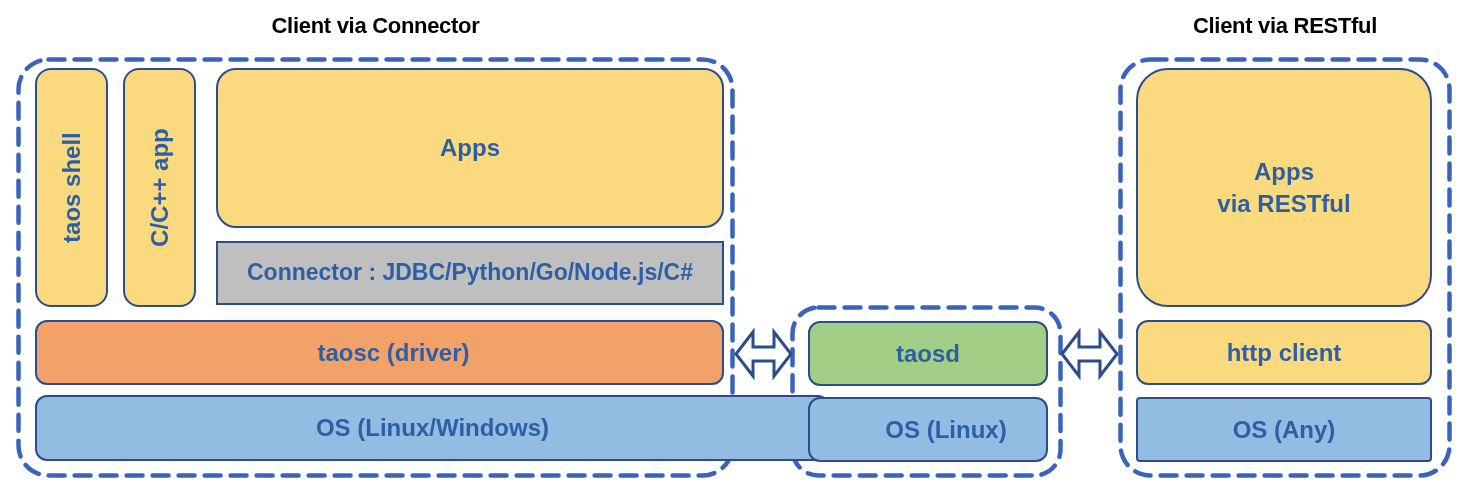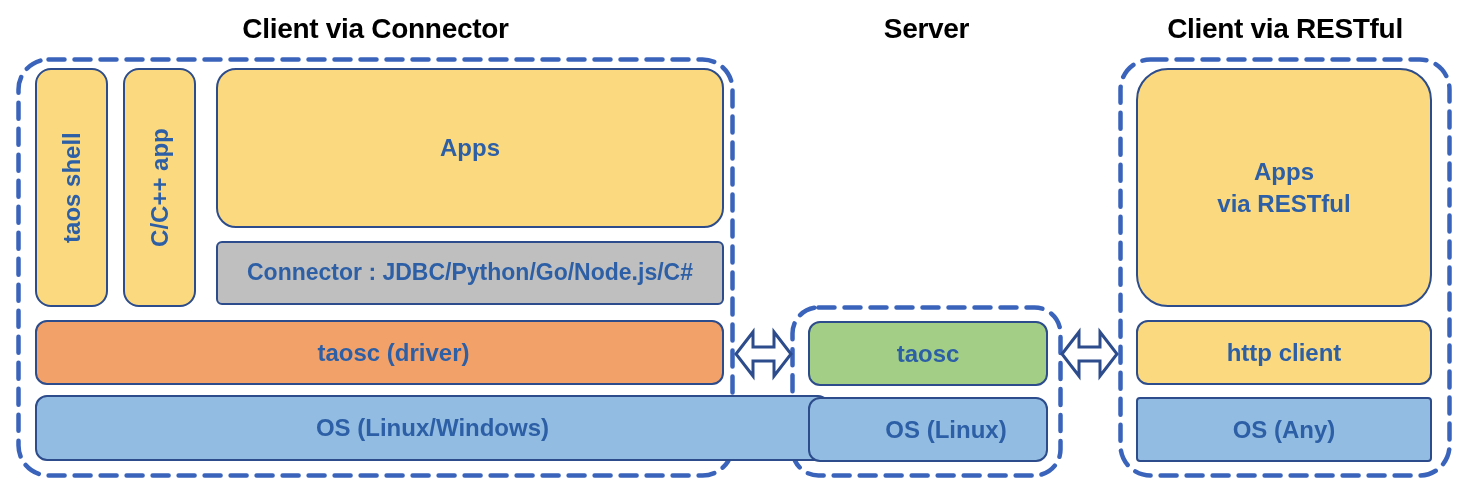--- a/index.html
+++ b/index.html
@@ -38,21 +38,21 @@
   .arrow-shape{
     fill:var(--arrow-fill);
     stroke:var(--box-border);
     stroke-width:3;
     stroke-linejoin:miter;
   }
   .section-title{
     position:absolute;
     top:13px;
     text-align:center;
-    font-size:28px;
+    font-size:22px;
     font-weight:bold;
     color:var(--title-color);
     letter-spacing:-0.3px;
   }
   .box{
     position:absolute;
     box-sizing:border-box;
     border:2.5px solid var(--box-border);
     display:flex;
     align-items:center;
@@ -68,21 +68,21 @@
   }
   .vbox .box-label{
     transform:rotate(-90deg);
     white-space:nowrap;
   }
   
   .title-left{left:18px;width:715px;}
   .box-taos-shell{left:35px;top:68px;width:73px;height:239px;background:var(--yellow-box);border-radius:16px;}
   .box-cpp-app{left:123px;top:68px;width:73px;height:239px;background:var(--yellow-box);border-radius:16px;}
   .box-apps{left:216px;top:68px;width:508px;height:160px;background:var(--yellow-box);border-radius:20px;}
-  .box-connector{left:216px;top:241px;width:508px;height:64px;background:var(--gray-box);border-radius:6px;}
+  .box-connector{left:216px;top:241px;width:508px;height:64px;background:var(--gray-box);border-radius:0;}
   .box-connector .box-label{font-size:23px;}
   .box-taosc{left:35px;top:320px;width:689px;height:65px;background:var(--orange-box);border-radius:12px;padding-left:28px;}
   .box-os-left{left:35px;top:395px;width:795px;height:66px;background:var(--blue-box);border-radius:12px;}
   
   .title-server{left:792px;width:269px;}
   .box-taosd{left:808px;top:321px;width:240px;height:65px;background:var(--green-box);border-radius:12px;}
   .box-os-server{left:808px;top:397px;width:240px;height:65px;background:var(--blue-box);border-radius:12px;padding-left:36px;}
   
   .title-right{left:1120px;width:330px;}
   .box-apps-restful{left:1136px;top:68px;width:296px;height:239px;background:var(--yellow-box);border-radius:32px;}
@@ -100,21 +100,20 @@
     <rect class="dashed-rect" x="1120.5" y="59.5" width="329" height="416" rx="30"></rect>
     <g transform="translate(736,332)">
       <polygon class="arrow-shape" points="0,22 17,0 17,15 38,15 38,0 55,22 38,44 38,29 17,29 17,44"></polygon>
     </g>
     <g transform="translate(1062,332)">
       <polygon class="arrow-shape" points="0,22 17,0 17,15 38,15 38,0 55,22 38,44 38,29 17,29 17,44"></polygon>
     </g>
   </svg>
 
   <div class="section-title title-left">Client via Connector</div>
-  <div class="section-title title-server">Server</div>
   <div class="section-title title-right">Client via RESTful</div>
 
   <div class="box vbox box-taos-shell">
     <span class="box-label">taos shell</span>
   </div>
   <div class="box vbox box-cpp-app">
     <span class="box-label">C/C++ app</span>
   </div>
   <div class="box box-apps">
     <span class="box-label">Apps</span>
@@ -123,21 +122,21 @@
     <span class="box-label">Connector : JDBC/Python/Go/Node.js/C#</span>
   </div>
   <div class="box box-taosc">
     <span class="box-label">taosc (driver)</span>
   </div>
   <div class="box box-os-left">
     <span class="box-label">OS (Linux/Windows)</span>
   </div>
 
   <div class="box box-taosd">
-    <span class="box-label">taosc</span>
+    <span class="box-label">taosd</span>
   </div>
   <div class="box box-os-server">
     <span class="box-label">OS (Linux)</span>
   </div>
 
   <div class="box box-apps-restful">
     <span class="box-label">Apps
 via RESTful</span>
   </div>
   <div class="box box-http-client">

